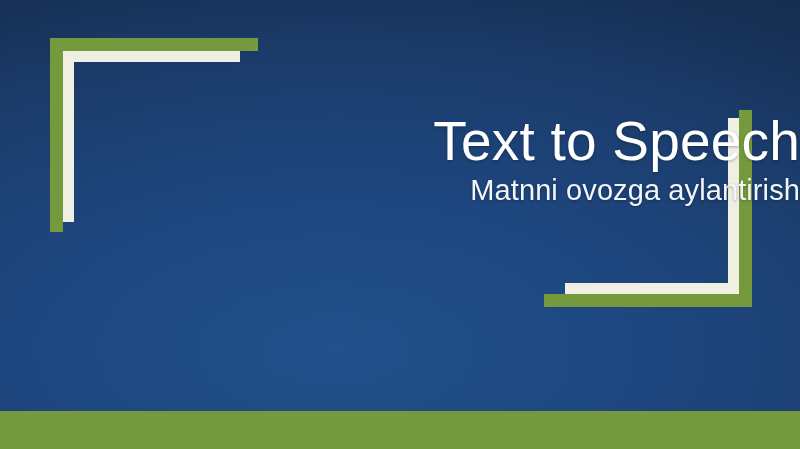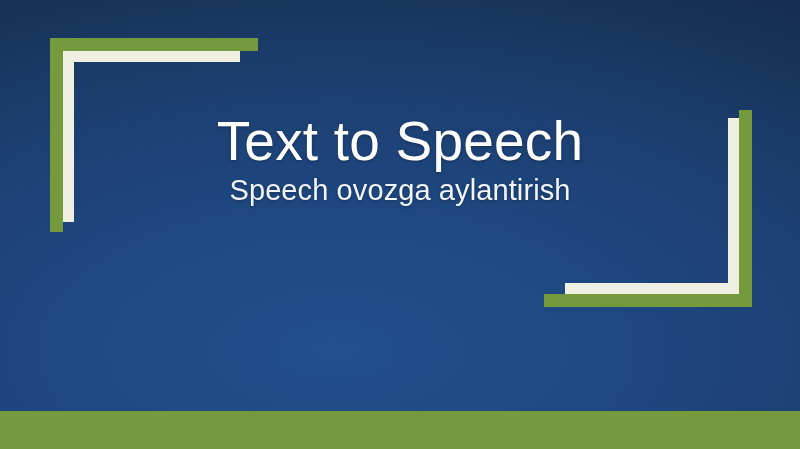--- a/index.html
+++ b/index.html
@@ -47,21 +47,21 @@
   .br-green-v { left: 739px; top: 110px; width: 13px;  height: 197px; background: #749a3d; }
   .br-cream-h { left: 565px; top: 283px; width: 174px; height: 11px; background: #efefe2; }
   .br-cream-v { left: 728px; top: 118px; width: 11px;  height: 165px; background: #efefe2; }
 
   
   .title-block {
     position: absolute;
     left: 0;
     right: 0;
     top: 112px;
-    text-align: center;
+    text-align: right;
   }
   .slide-title {
     margin: 0;
     font-size: 55px;
     font-weight: 300;
     line-height: 1.08;
     color: #ffffff;
     letter-spacing: 0.2px;
     text-shadow: 0 1px 3px rgba(0,0,0,0.30);
   }
@@ -91,16 +91,16 @@
 
   <div class="bracket">
     <div class="bar br-cream-h"></div>
     <div class="bar br-cream-v"></div>
     <div class="bar br-green-h"></div>
     <div class="bar br-green-v"></div>
   </div>
 
   <div class="title-block">
     <h1 class="slide-title">Text to Speech</h1>
-    <p class="slide-subtitle">Speech ovozga aylantirish</p>
+    <p class="slide-subtitle">Matnni ovozga aylantirish</p>
   </div>
 
 </div>
 
 </body></html>

